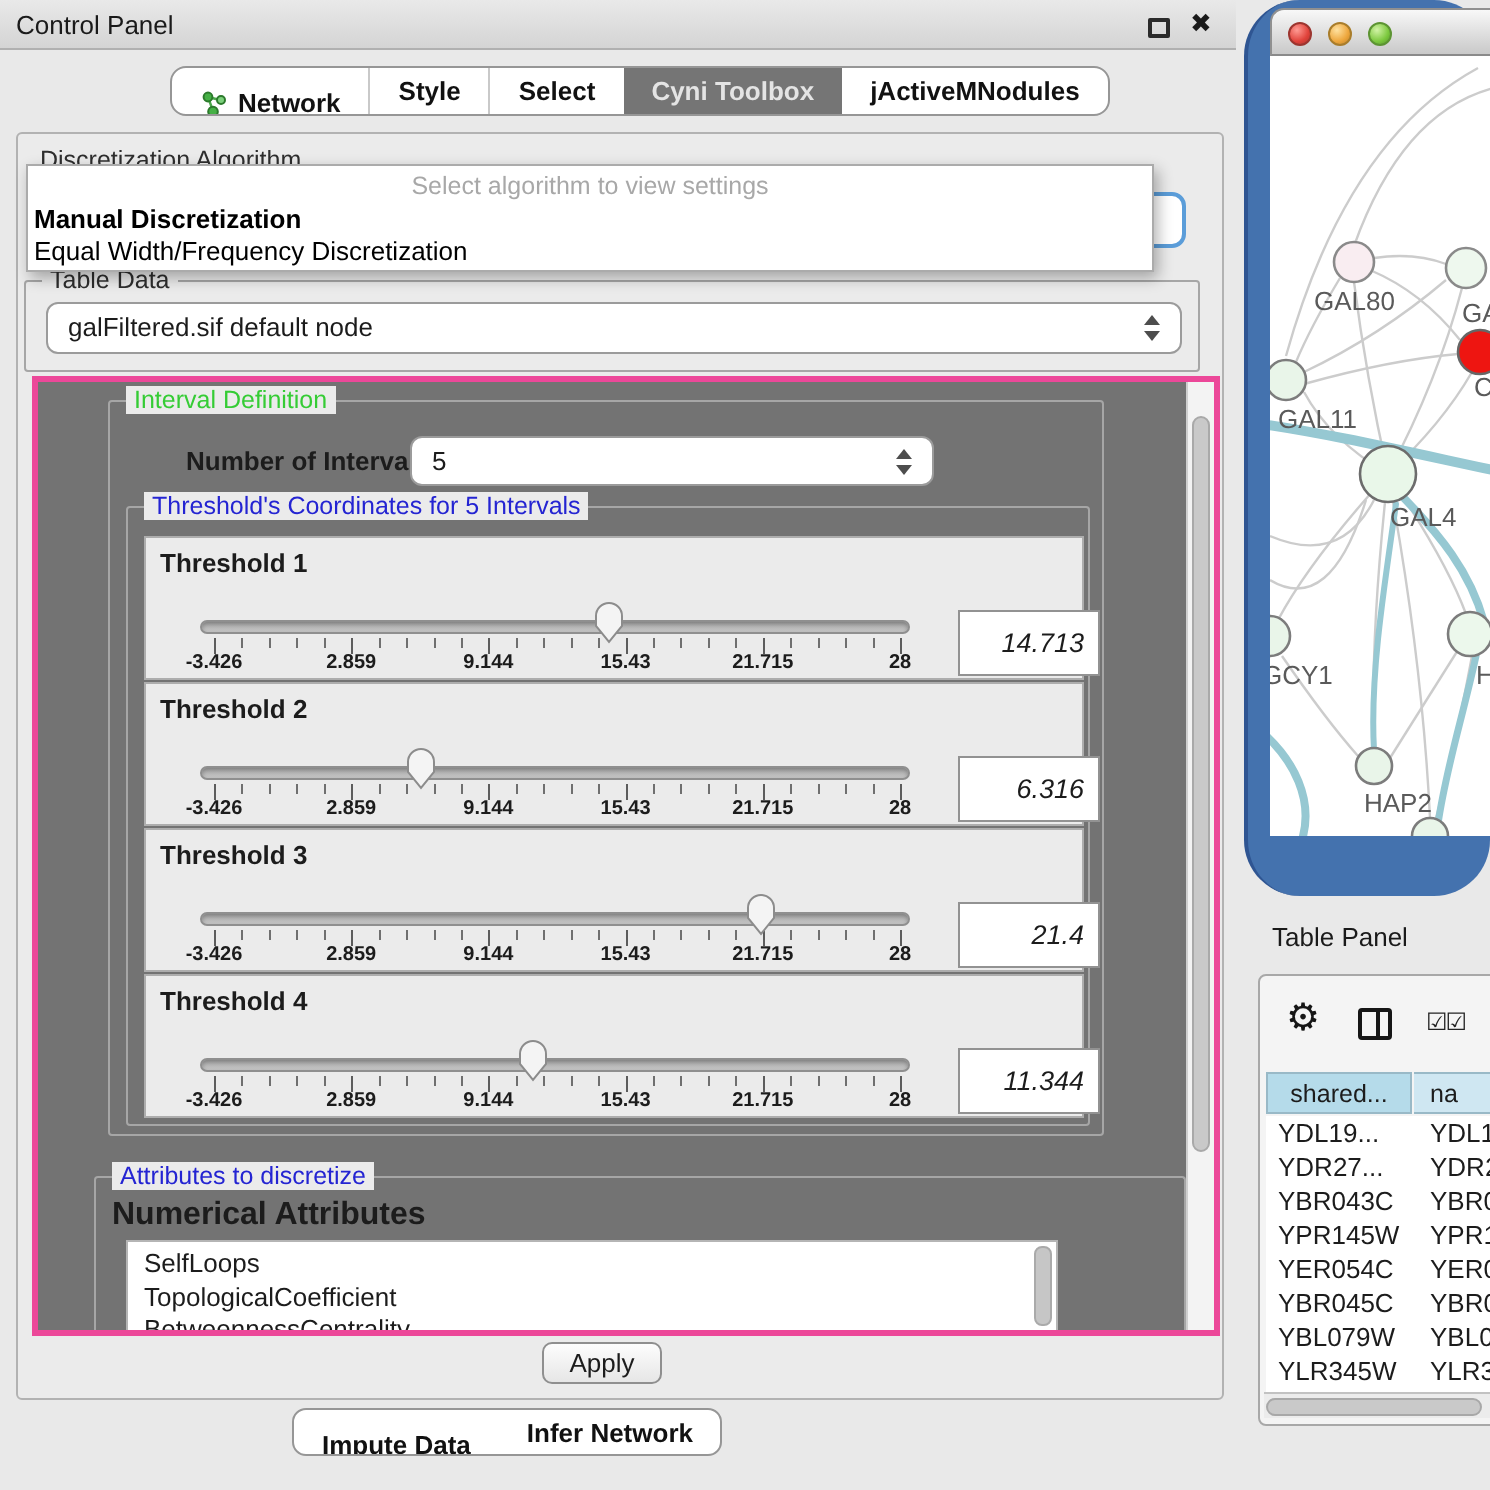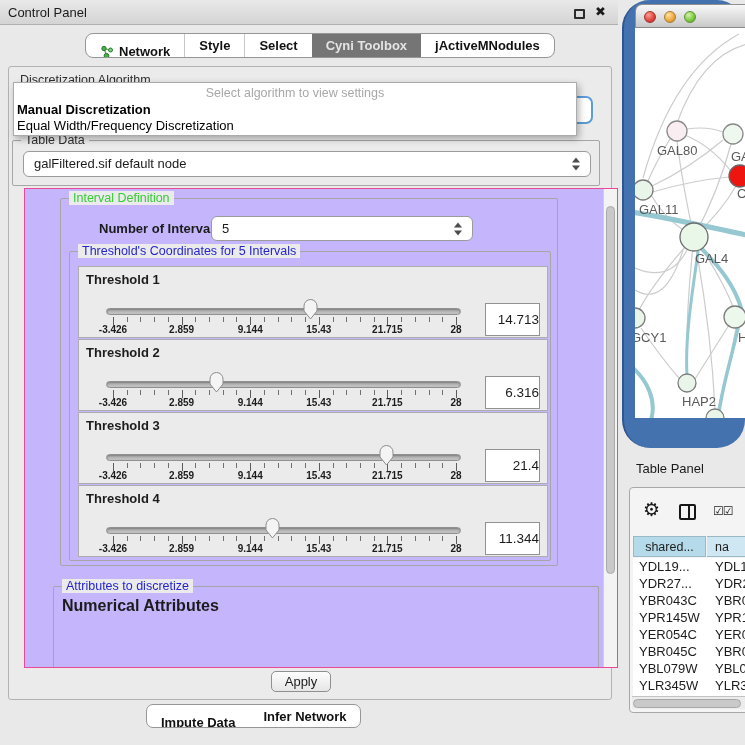--- a/index.html
+++ b/index.html
@@ -32,37 +32,37 @@
   .updn i{position:absolute;left:0;width:0;height:0;border-left:4.5px solid transparent;border-right:4.5px solid transparent;}
   .updn i.u{top:0;border-bottom:5px solid #4d4d4d;}
   .updn i.d{bottom:0;border-top:5px solid #4d4d4d;}
   .popup{position:absolute;left:13px;top:82px;width:564px;height:54px;background:#fff;
     border:1px solid #ababab;box-shadow:2px 3px 7px rgba(0,0,0,.3);z-index:10;}
   .popup .prompt{position:absolute;left:0;right:0;top:3px;text-align:center;color:#a8a8a8;font-size:12.5px;}
   .popup .it1{position:absolute;left:3px;top:19px;font-size:13px;font-weight:bold;color:#000;}
   .popup .it2{position:absolute;left:3px;top:35px;font-size:13px;color:#000;}
   .focusring{position:absolute;left:566px;top:96px;width:27px;height:28px;background:#fff;
     border:2px solid #5b9dd9;border-radius:7px;z-index:5;}
-  .scrollbox{position:absolute;left:24px;top:188px;width:594px;height:480px;border:1px solid #ec4899;overflow:hidden;background:#c4b5fd;}
+  .scrollbox{position:absolute;left:16px;top:188px;width:594px;height:480px;border:3px solid #ec4899;overflow:hidden;background:#737373;}
   .vsb-track{position:absolute;right:0;top:0;width:14px;height:100%;background:#f3f3f3;border-left:1px solid #cfcfcf;}
   .vsb-thumb{position:absolute;left:2px;top:17px;width:9px;height:368px;background:#c9c9c9;border:1px solid #a9a9a9;border-radius:5px;}
   .trow{position:absolute;left:8px;width:470px;height:72px;border:1px solid #adadad;background:#ebebeb;}
   .trow .tl{position:absolute;left:7px;top:5px;font-size:13px;font-weight:bold;}
   .track{position:absolute;left:27px;top:41px;width:355px;height:7px;border:1px solid #8f8f8f;border-radius:4px;
     background:linear-gradient(#a8a8a8,#c6c6c6);box-shadow:inset 0 1px 2px rgba(0,0,0,.25);}
   .thumbwrap{position:absolute;left:27px;top:32px;width:355px;height:21px;}
   .thumb{position:absolute;top:0;width:15px;height:21px;}
   .ticks-min{position:absolute;left:34px;top:50px;width:344px;height:5px;
     background:repeating-linear-gradient(to right,#6f6f6f 0 1px,transparent 1px 13.72px);}
   .ticks-maj{position:absolute;left:34px;top:50px;width:344px;height:8px;
     background:repeating-linear-gradient(to right,#5c5c5c 0 1px,transparent 1px 68.6px);}
   .ticklabs{position:absolute;left:34px;top:57px;width:343px;height:13px;}
   .ticklabs span{position:absolute;transform:translateX(-50%);font-size:10px;font-weight:bold;color:#1c1c1c;white-space:nowrap;}
-  .valbox{position:absolute;left:406px;top:36px;width:55px;height:33px;background:#fff;border:1px solid #929292;
-    font-size:13.5px;line-height:31px;text-align:right;padding-right:0;}
+  .valbox{position:absolute;left:406px;top:36px;width:71px;height:33px;background:#fff;border:1px solid #929292;
+    font-size:13.5px;line-height:31px;text-align:right;padding-right:7px;font-style:italic;}
   .attr-list{position:absolute;left:15px;top:31px;width:466px;height:62px;background:#fff;border:1px solid #b5b5b5;overflow:hidden;}
   .attr-list .li{font-size:13px;line-height:16.5px;padding-left:8px;white-space:nowrap;}
   .attr-sb{position:absolute;right:2px;top:2px;width:9px;height:40px;background:#c6c6c6;border:1px solid #aaa;border-radius:4px;}
   .applybtn{position:absolute;left:271px;top:671px;width:60px;height:21px;border:1px solid #8f8f8f;border-radius:5px;
     background:linear-gradient(#fdfdfd,#e6e6e6);font-size:13px;text-align:center;line-height:19px;}
   .btabbar{position:absolute;left:146px;top:704px;height:24px;display:flex;background:#fff;
     border:1px solid #969696;border-radius:7px;overflow:hidden;}
   
   .netwin{position:absolute;left:622px;top:0;width:123px;height:448px;background:#4472ae;border-left:2px solid #2f5592;border-radius:28px;}
   .mactb{position:absolute;left:11px;top:4px;right:0;height:24px;
@@ -247,20 +247,26 @@
             <span style="left:100%">28</span>
           </div>
           <div class="valbox">11.344</div>
         </div>
       </div>
     </div>
 
     <div class="grp" style="left:28px;top:397px;width:546px;height:95px;border-bottom:none;">
       <span class="glab blue">Attributes to discretize</span>
       <div style="position:absolute;left:8px;top:10px;font-size:16px;font-weight:bold;">Numerical Attributes</div>
+      <div class="attr-list">
+        <div class="li" style="padding-top:3px;">SelfLoops</div>
+        <div class="li">TopologicalCoefficient</div>
+        <div class="li">BetweennessCentrality</div>
+        <div class="attr-sb"></div>
+      </div>
     </div>
 
     <div class="vsb-track">
         <div class="vsb-thumb"></div>
       </div>
   </div>
 
   <div class="applybtn">Apply</div>
 
   <div class="btabbar">

